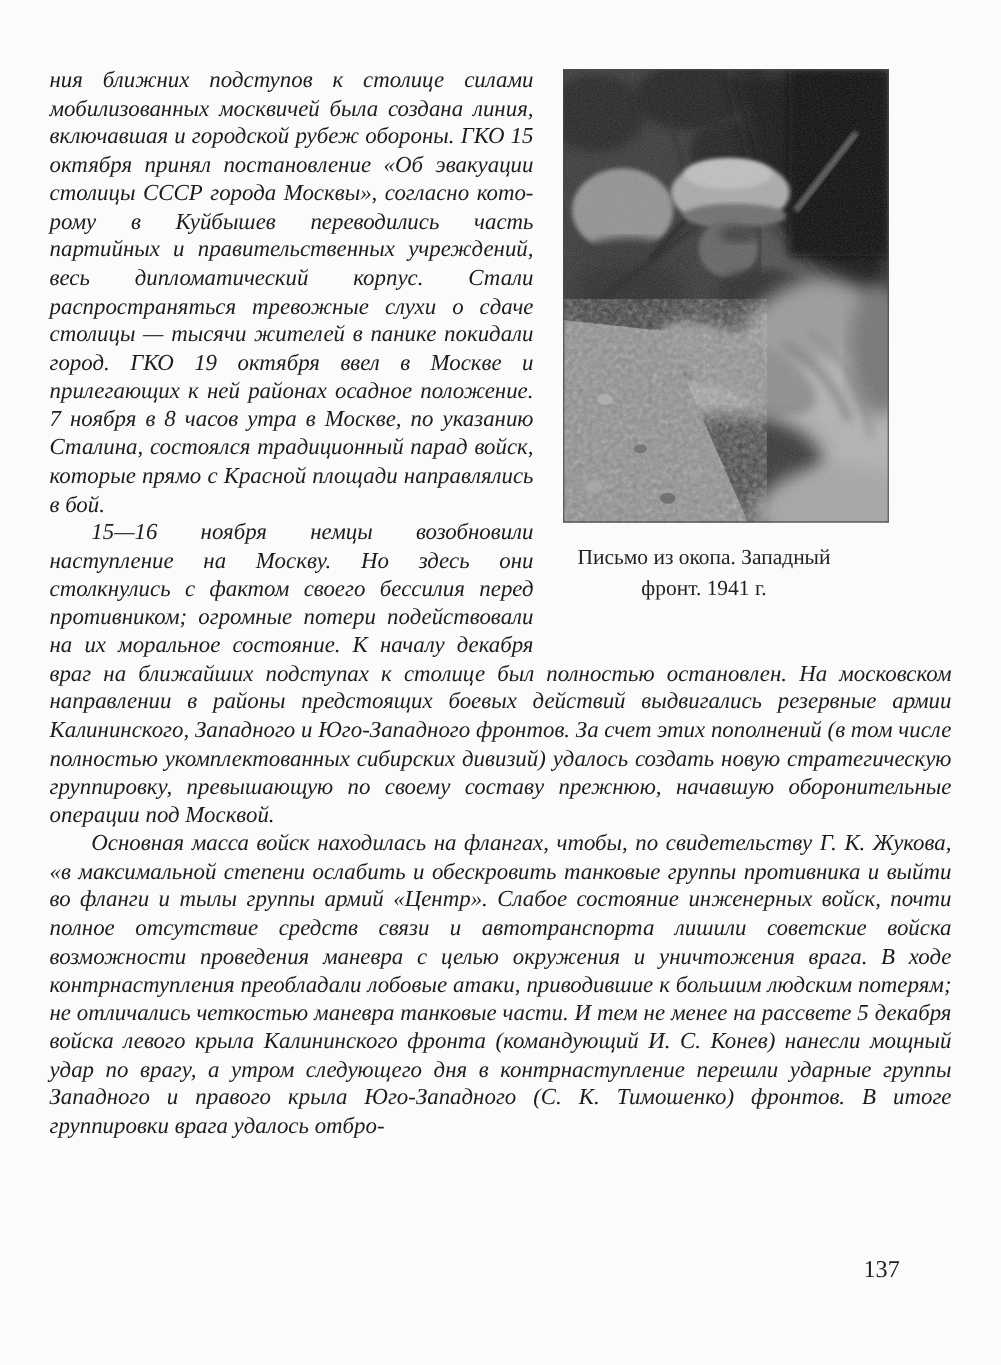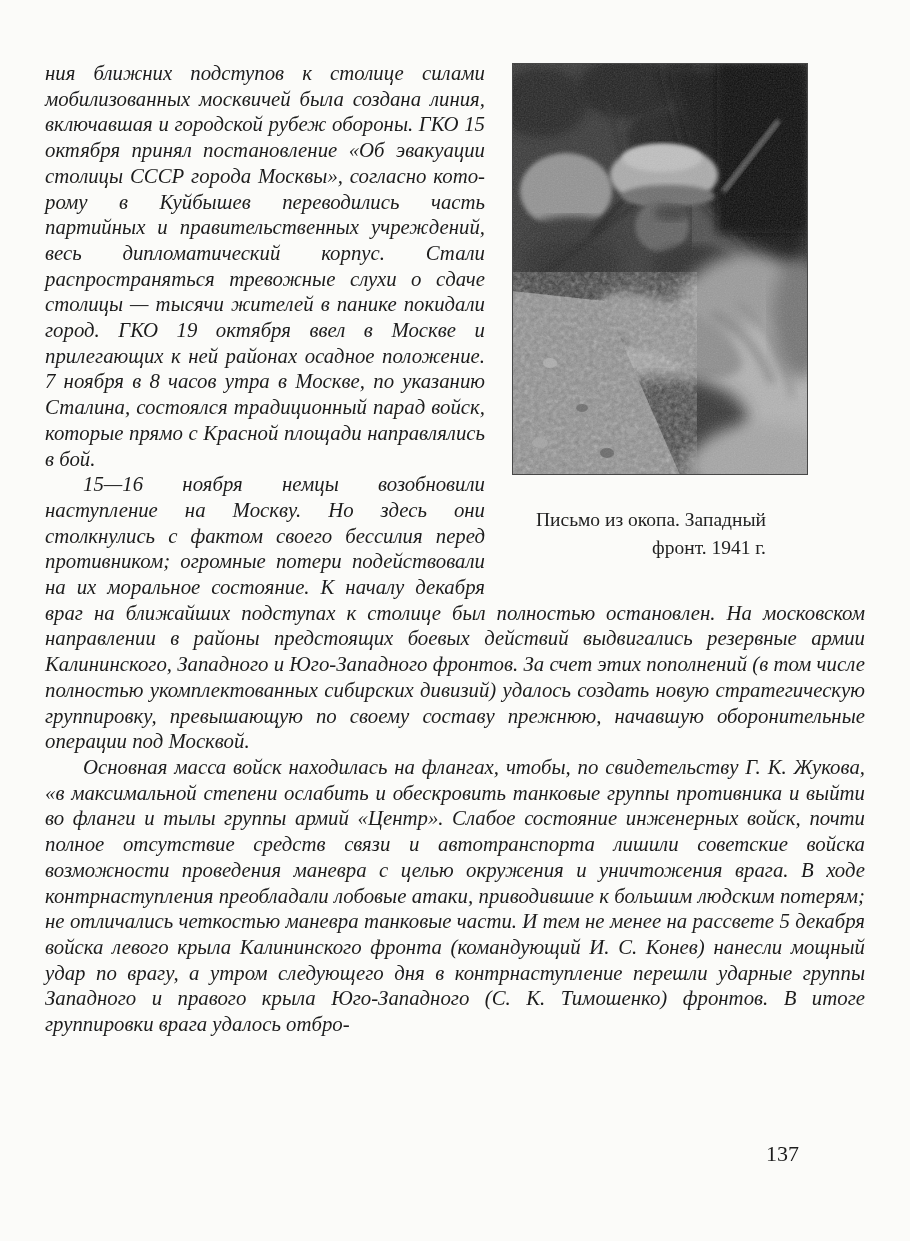--- a/index.html
+++ b/index.html
@@ -30,33 +30,33 @@
     margin:3px 0 26px 0;
   }
   .photo-frame{
     margin-left:27px;
     width:296px;height:412px;
     background:#4b4b4b;
     box-shadow:0 0 0 1px #6a6a6a inset;
   }
   .photo-frame svg{display:block;}
   .photo-caption{
-    margin:31px 0 0 29px;
+    margin:19px 0 0 29px;
     width:252px;
     font-size:19.5px;
     line-height:27.5px;
-    text-align:right;
+    text-align:center;
     color:#222;
   }
   .page-number{
     position:absolute;
     top:1141px;
     left:766px;
     width:52px;
-    text-align:left;
+    text-align:right;
     font-size:22px;
     color:#1c1c1c;
   }
 </style>
 </head>
 <body>
 
 <div class="page">
   <div class="content">
 

